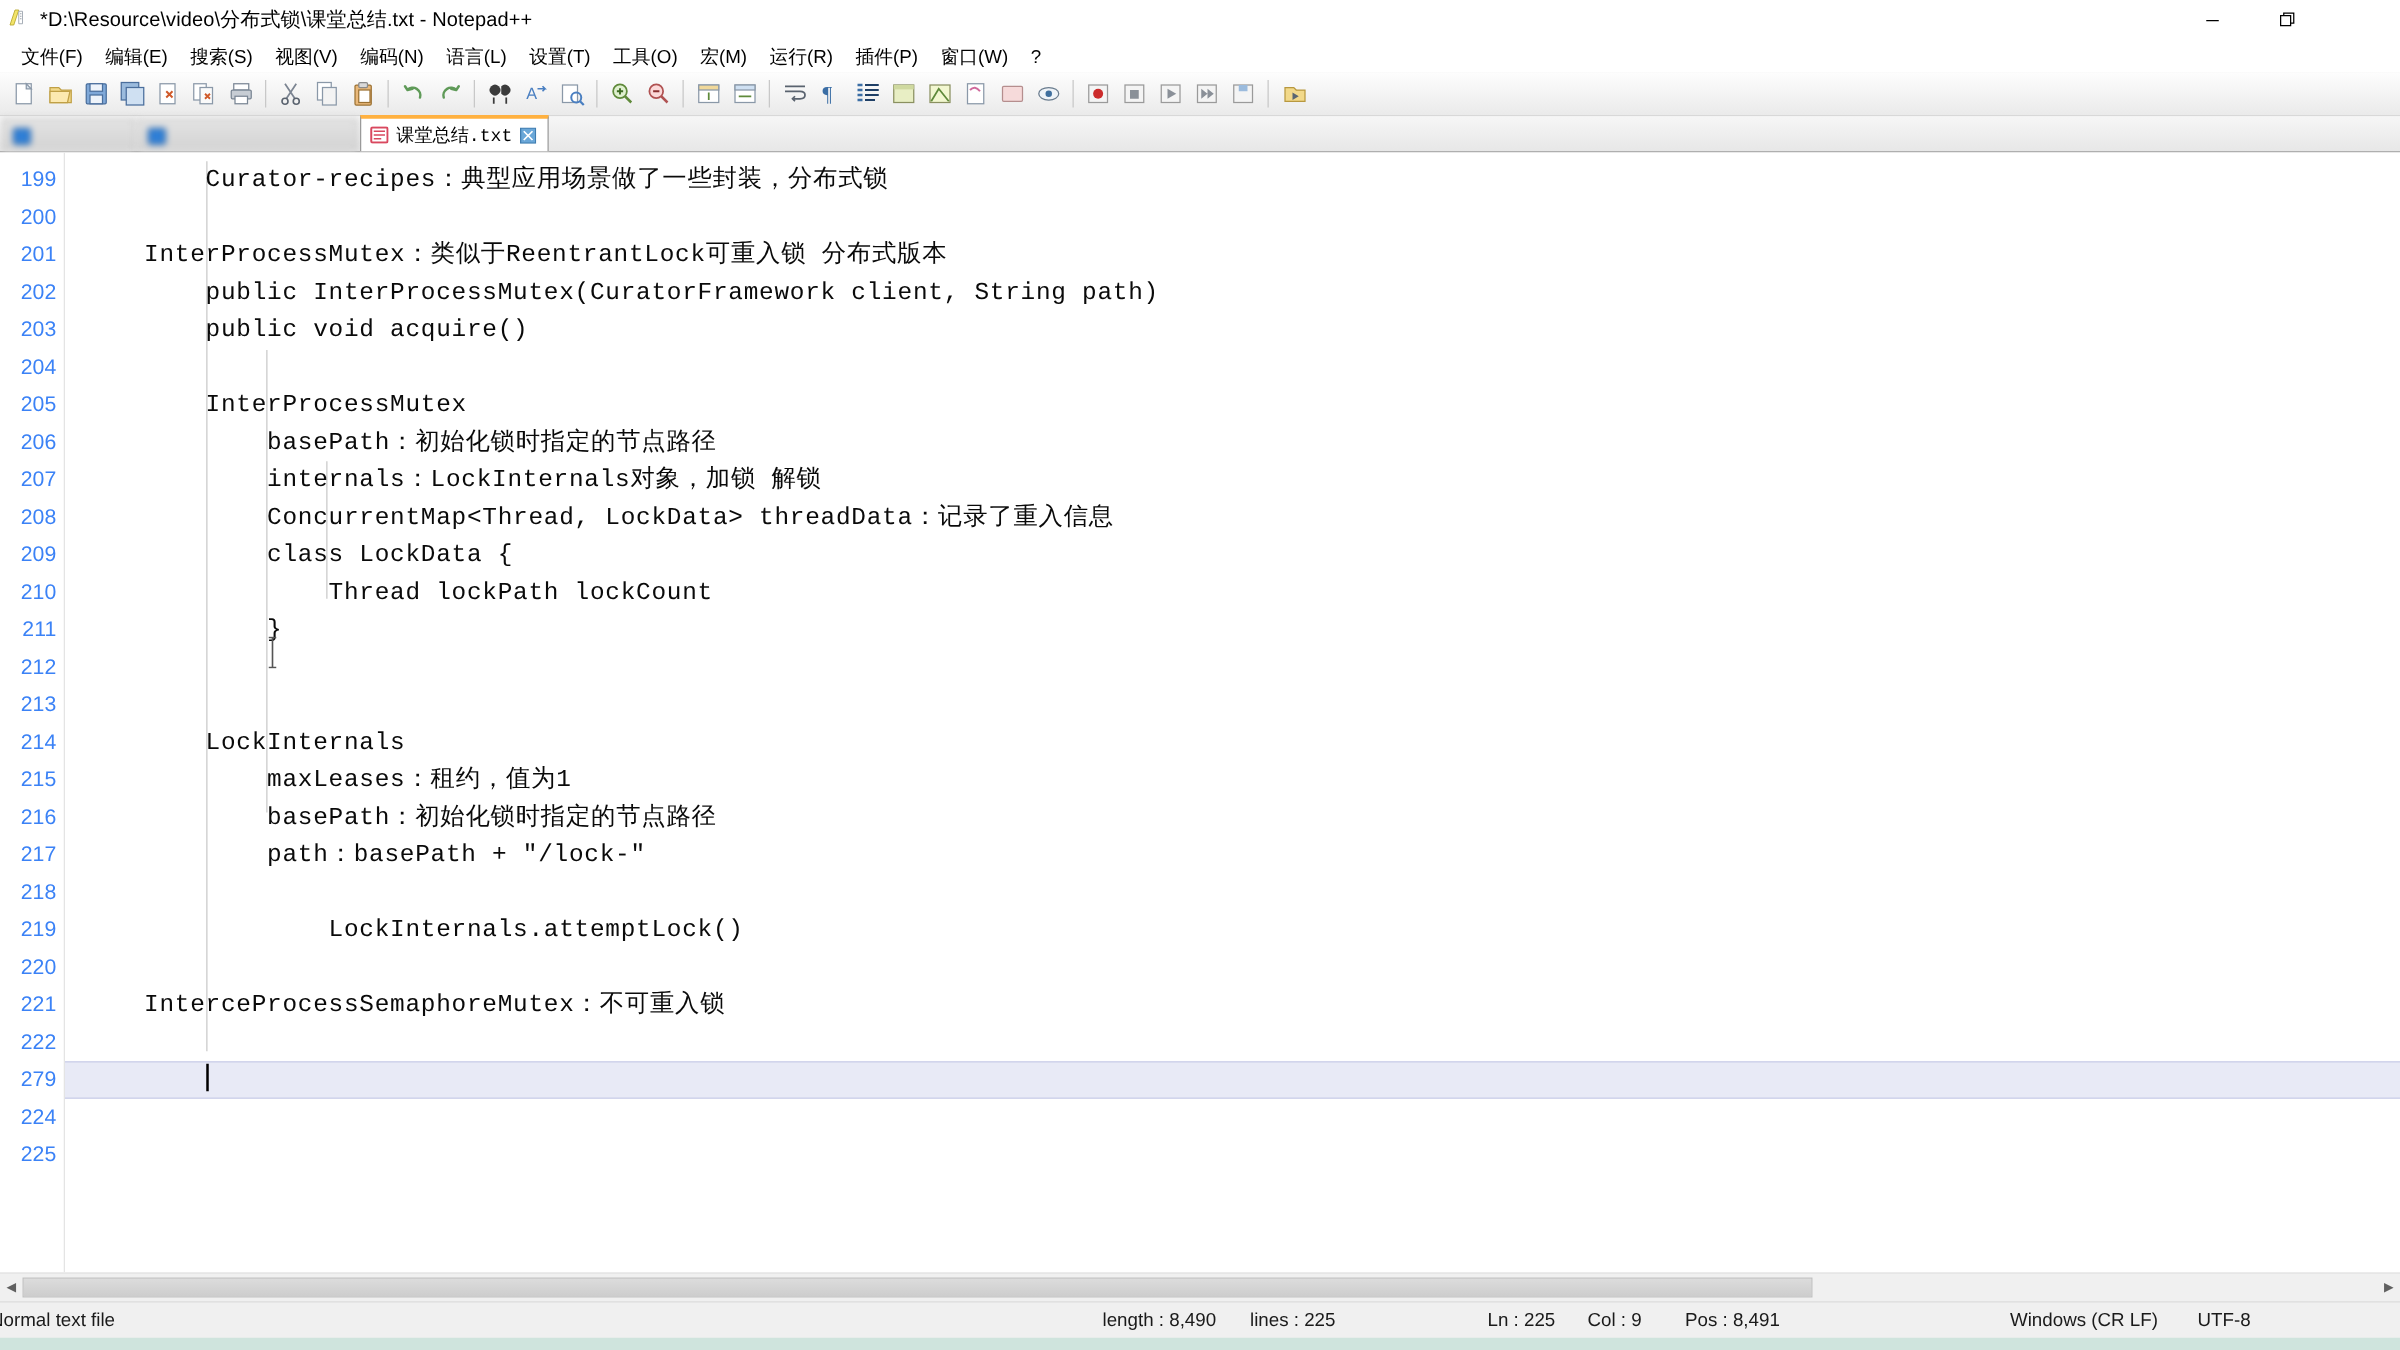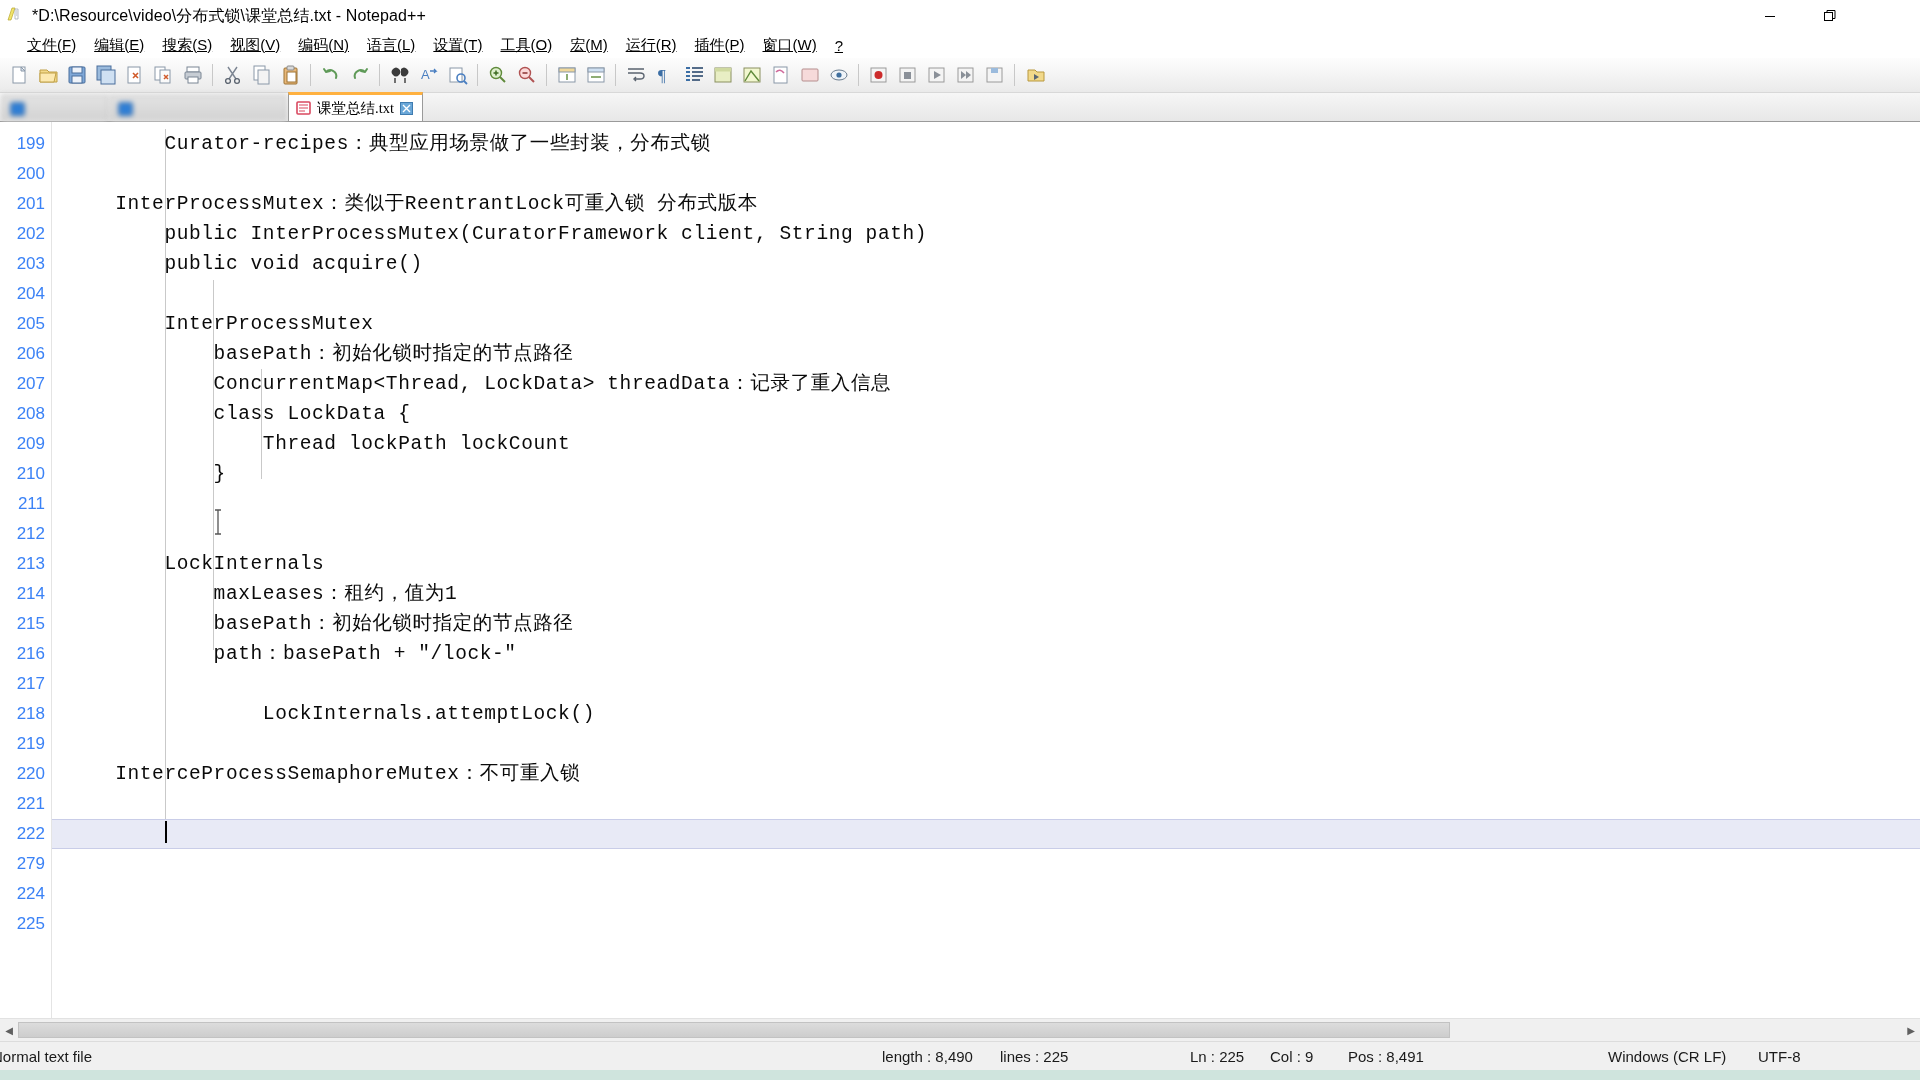--- a/index.html
+++ b/index.html
@@ -61,24 +61,23 @@
     justify-content: center;
     color: #000;
   }
 
   
   .menubar {
     height: 26px;
     background: #ffffff;
     display: flex;
     align-items: center;
-    padding-left: 18px;
+    padding-left: 8px;
     flex: 0 0 auto;
     border-bottom: 0px;
-    text-decoration: underline;
   }
   .menu-item {
     font-size: 15px;
     color: #000000;
     padding: 3px 9px;
     white-space: nowrap;
     font-family: "Liberation Sans", sans-serif;
   }
 
   
@@ -155,21 +154,21 @@
     flex: 0 0 auto;
     display:inline-block;
     position: relative;
   }
   .tab-close {
     width: 13px; height: 13px;
     margin-left: 6px;
     flex: 0 0 auto;
     position: relative;
   }
-  .tab-label { font-family: Liberation Serif, serif; }
+  .tab-label { font-family: Liberation Mono, monospace; }
 
   
   .editor-wrap {
     flex: 1 1 auto;
     display: flex;
     background: #ffffff;
     position: relative;
     overflow: hidden;
     min-height: 0;
   }
@@ -649,20 +648,21 @@
         </svg>
       </div>
     <div class="code-line">        Curator-recipes：典型应用场景做了一些封装，分布式锁</div>
         <div class="code-line"></div>
         <div class="code-line">    InterProcessMutex：类似于ReentrantLock可重入锁 分布式版本</div>
         <div class="code-line">        public InterProcessMutex(CuratorFramework client, String path)</div>
         <div class="code-line">        public void acquire()</div>
         <div class="code-line"></div>
         <div class="code-line">        InterProcessMutex</div>
         <div class="code-line">            basePath：初始化锁时指定的节点路径</div>
+        <div class="code-line">            internals：LockInternals对象，加锁 解锁</div>
         <div class="code-line">            ConcurrentMap&lt;Thread, LockData&gt; threadData：记录了重入信息</div>
         <div class="code-line">            class LockData {</div>
         <div class="code-line">                Thread lockPath lockCount</div>
         <div class="code-line">            }</div>
         <div class="code-line"></div>
         <div class="code-line"></div>
         <div class="code-line">        LockInternals</div>
         <div class="code-line">            maxLeases：租约，值为1</div>
         <div class="code-line">            basePath：初始化锁时指定的节点路径</div>
         <div class="code-line">            path：basePath + "/lock-"</div>

